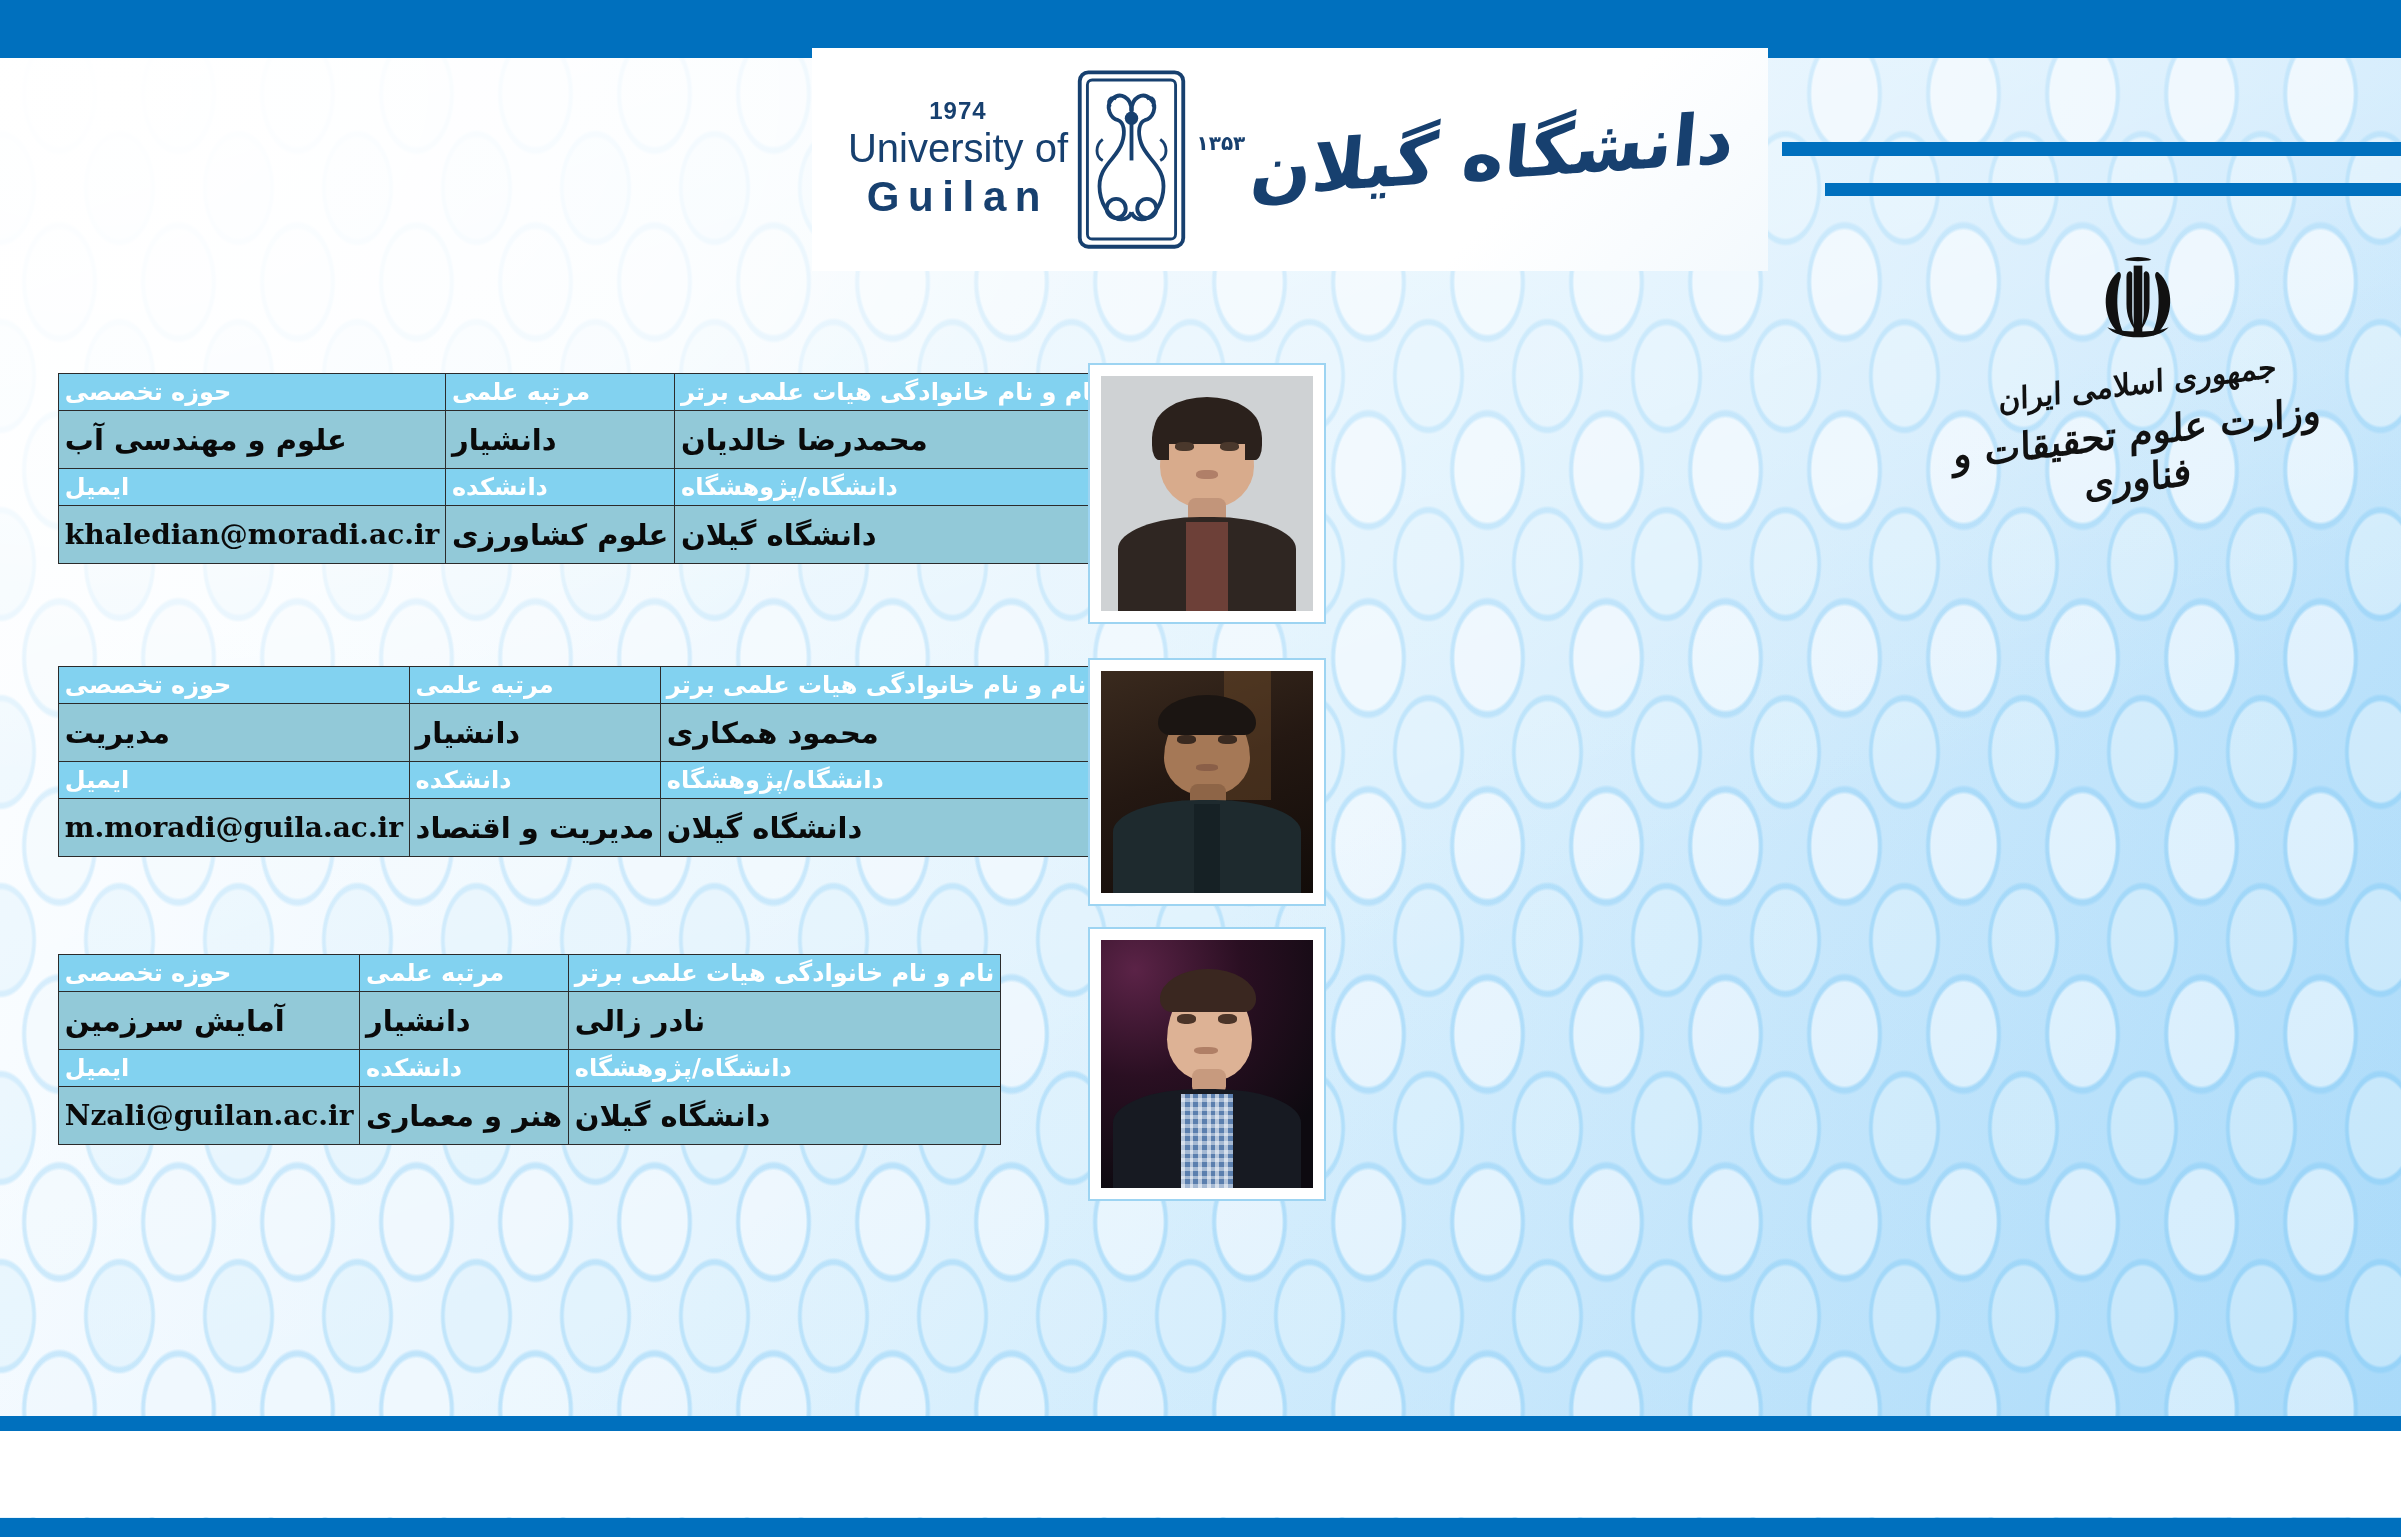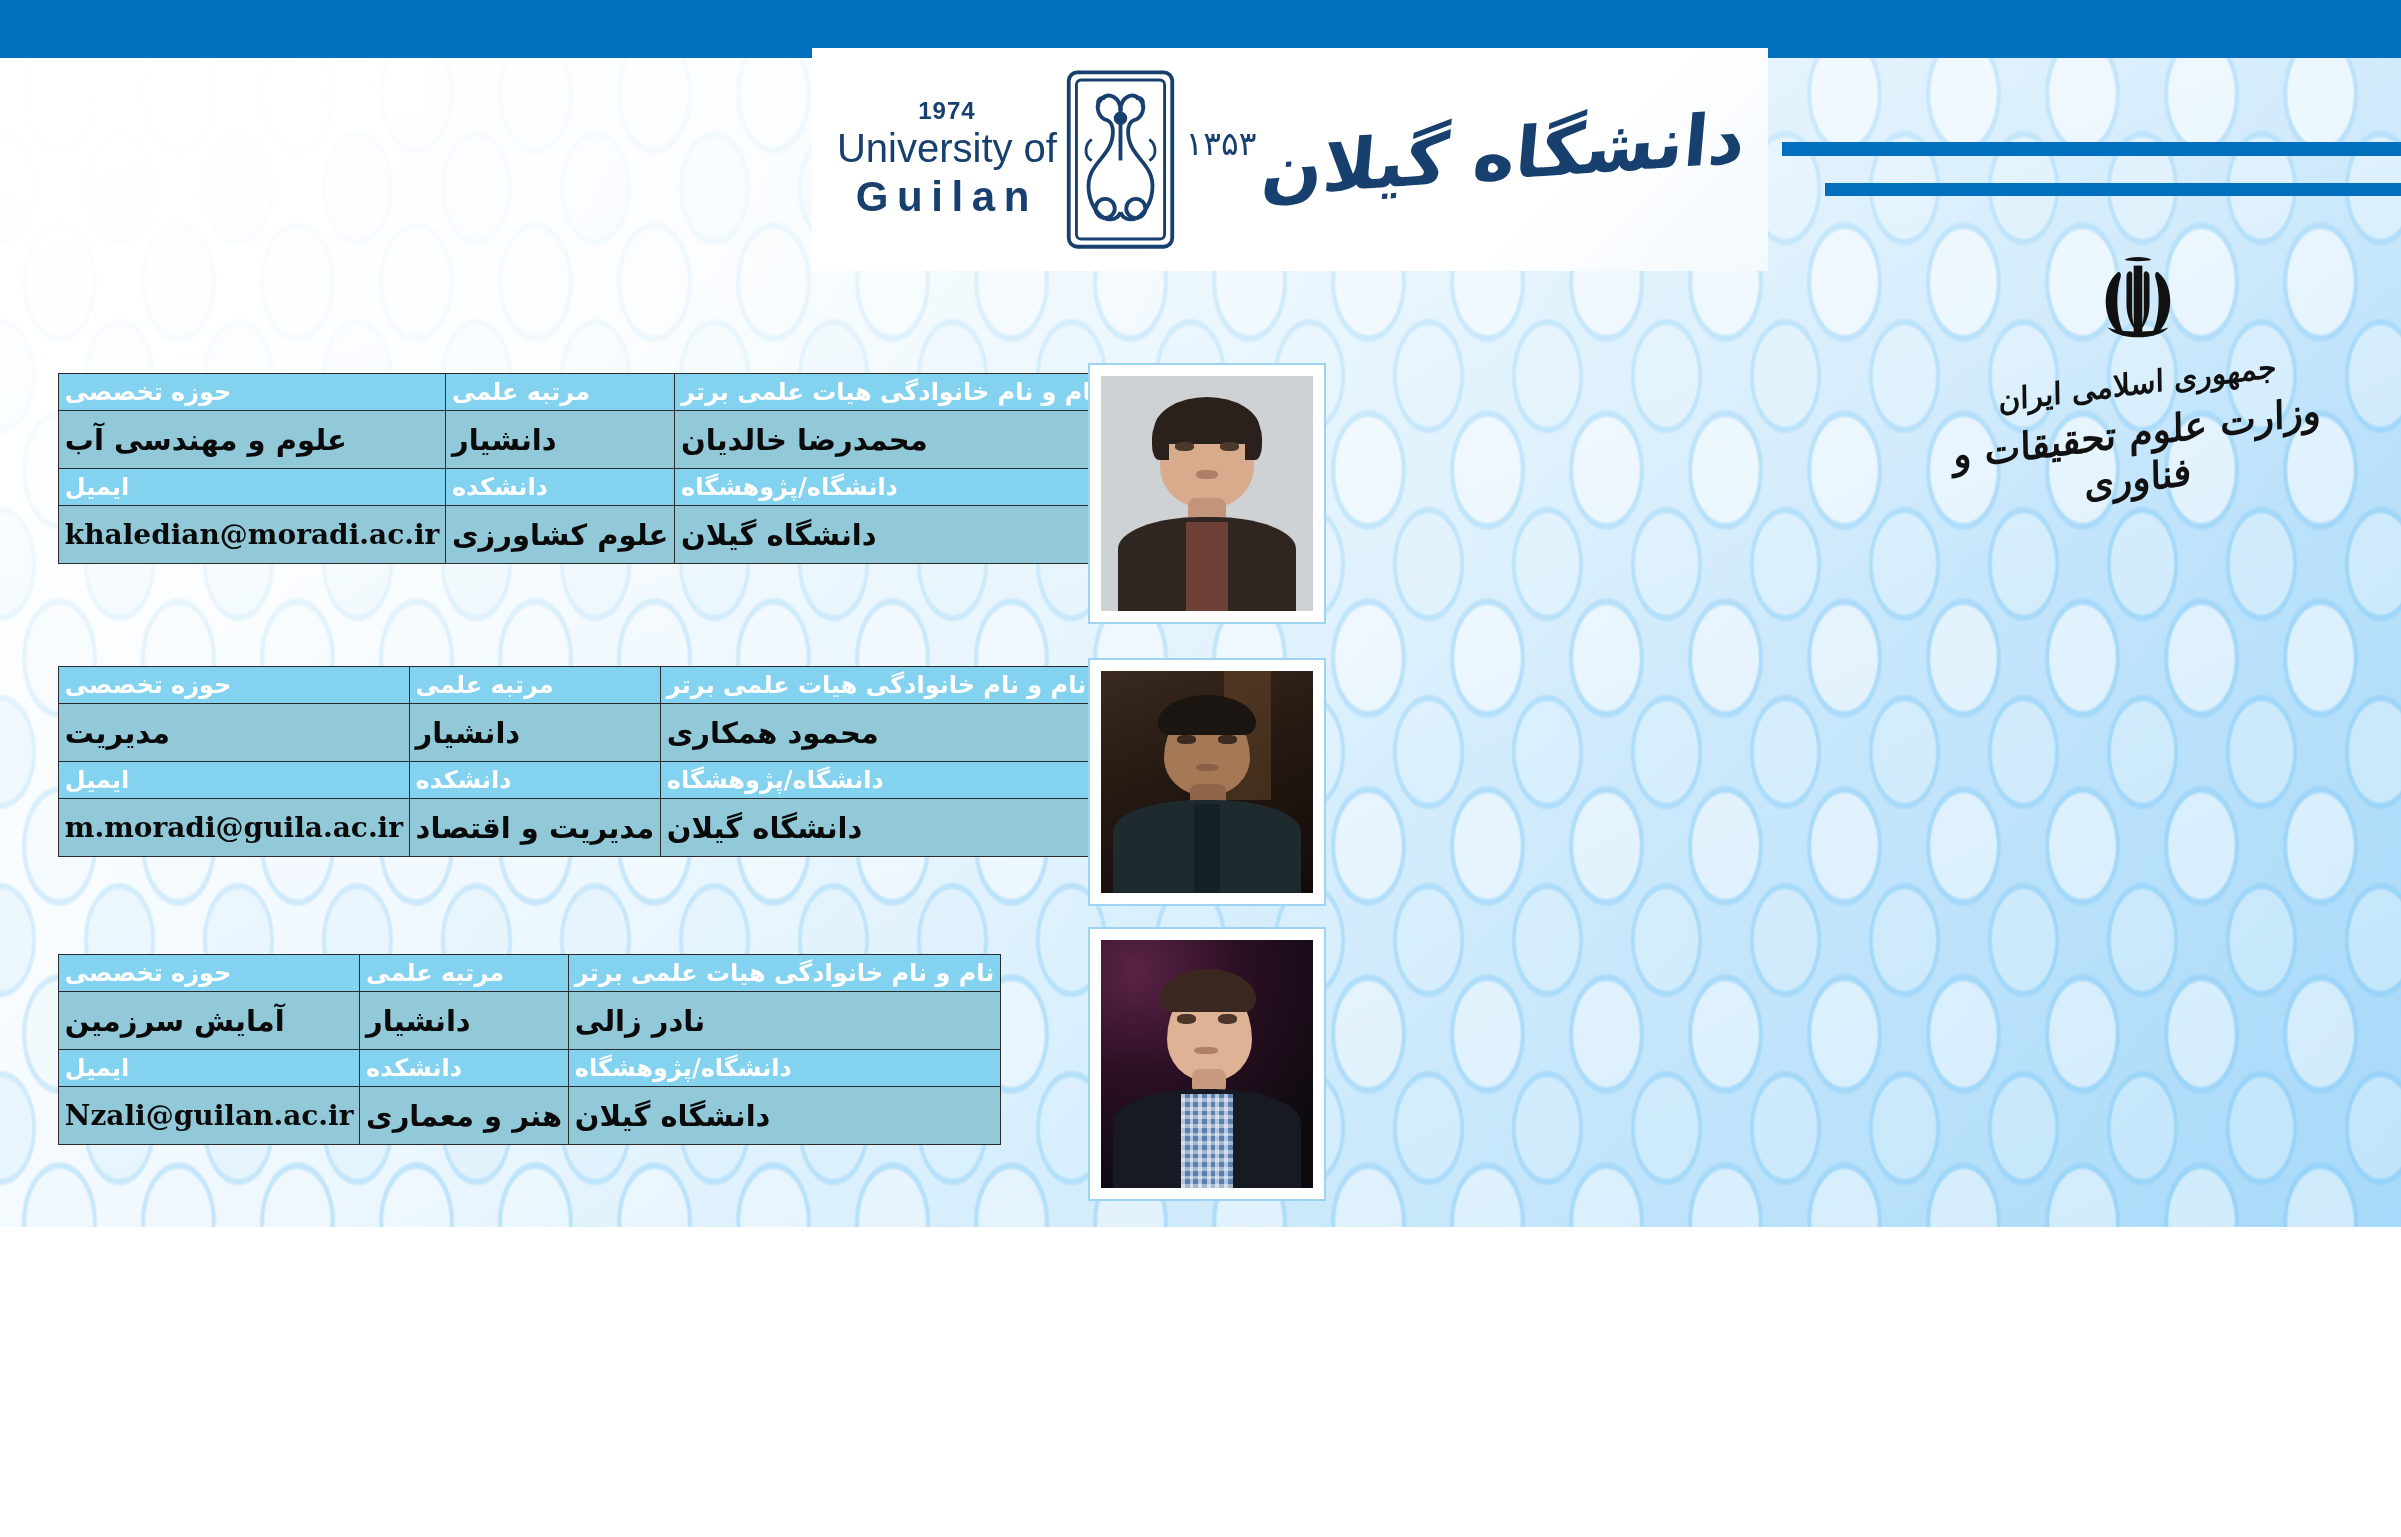--- a/index.html
+++ b/index.html
@@ -3,21 +3,21 @@
 <meta charset="utf-8">
 <style>
   * { box-sizing: border-box; margin: 0; padding: 0; }
   html, body {
     width: 2402px; height: 1537px;
     font-family: "DejaVu Sans", sans-serif;
     overflow: hidden;
   }
   #poster {
     position: relative;
-    width: 2402px; height: 1227px;
+    width: 2402px; height: 1537px;
     background: #fca5a5;
     overflow: hidden;
   }
 
   
   .bg-base {
     position: absolute; inset: 0;
     background:
       linear-gradient(115deg,
         #ffffff 0%, #f6fbff 16%, #eaf6fe 34%,
@@ -67,21 +67,21 @@
     color: #17406f;
     text-align: center;
     line-height: 1.18;
     font-family: "Liberation Sans", sans-serif;
   }
   .logo-en .yr { font-size: 24px; font-weight: 700; letter-spacing: 1px; }
   .logo-en .l1 { font-size: 40px; font-weight: 400; }
   .logo-en .l2 { font-size: 42px; font-weight: 700; letter-spacing: 8.6px; }
   .logo-mark { width: 115px; height: 183px; flex: 0 0 auto; }
   .logo-fa-year {
-    color: #17406f; font-size: 33px; font-weight: 400;
+    color: #17406f; font-size: 20px; font-weight: 700;
     font-family: "DejaVu Sans", sans-serif;
     margin: 0 1.9px 33px 1.9px;
   }
   .logo-fa {
     color: #17406f; font-size: 71px; font-weight: 700;
     font-family: "DejaVu Sans", sans-serif;
     direction: rtl; white-space: nowrap;
     transform: skewX(-9deg) rotate(-4deg);
     margin-bottom: 9.6px;
   }

